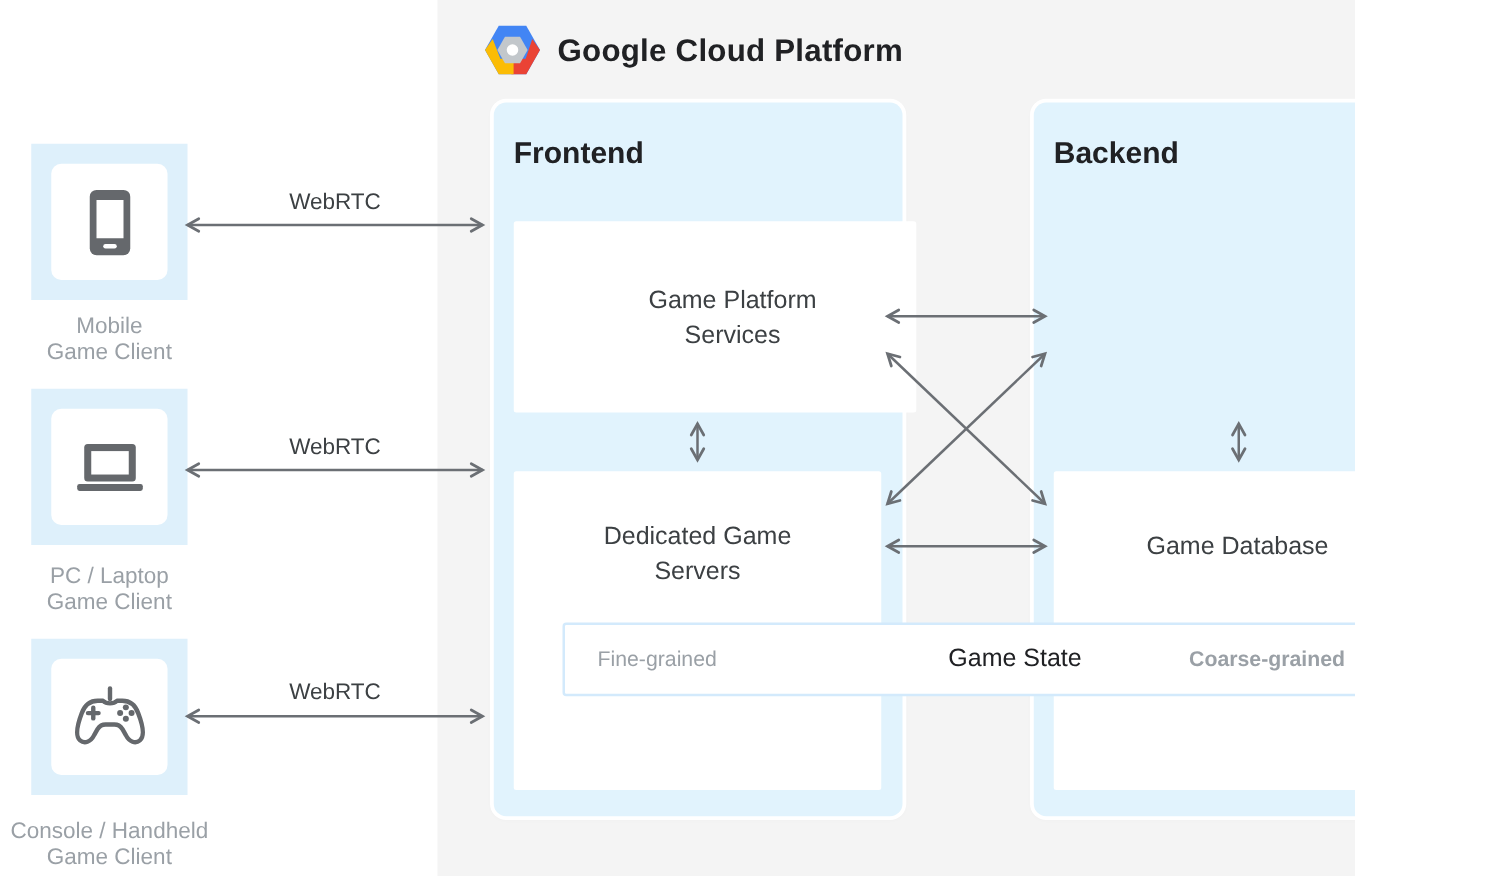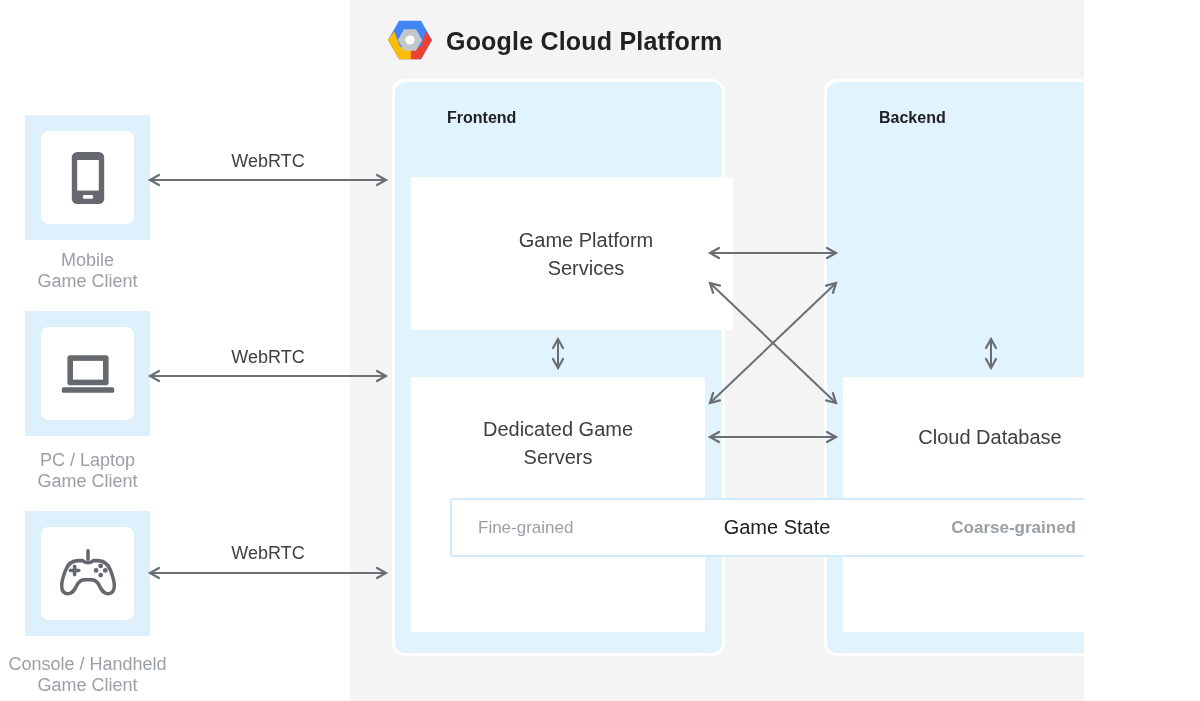--- a/index.html
+++ b/index.html
@@ -10,40 +10,40 @@
 
   
   .gcp-logo{position:absolute;left:388px;top:20px;width:44px;height:40px;}
   .gcp-title{position:absolute;left:446px;top:27px;font-size:25px;font-weight:600;color:#202124;letter-spacing:.2px;}
 
   
   .panel{position:absolute;top:82px;height:571px;background:#e1f3fd;border-radius:10px;
          box-shadow:0 0 0 3px #ffffff,0 1px 5px rgba(0,0,0,.05);}
   .panel-frontend{left:395px;width:327px;}
   .panel-backend{left:827px;width:328px;}
-  .panel-title{position:absolute;left:16px;top:27px;font-size:16px;font-weight:600;color:#202124;margin-left:36px;}
+  .panel-title{position:absolute;left:16px;top:27px;font-size:24px;font-weight:600;color:#202124;}
 
   
   .node{position:absolute;background:#ffffff;border-radius:2px;color:#3c4043;font-size:20px;
         line-height:28px;text-align:center;z-index:2;}
   .node.center{display:flex;align-items:center;justify-content:center;}
   .node-gps{left:411px;top:177px;width:294px;height:153px;padding-left:28px;}
   .node-analytics{left:843px;top:177px;width:294px;height:153px;}
   .node-dgs{left:411px;top:377px;width:294px;height:255px;padding-top:38px;box-sizing:border-box;}
   .node-gdb{left:843px;top:377px;width:294px;height:255px;padding-top:46px;box-sizing:border-box;}
 
   .ml{white-space:pre-line;}
 
   
   .game-state-bar{position:absolute;left:450px;top:498px;width:654px;height:59px;background:#ffffff;
                   border:2px solid #d3eafc;border-radius:3px;box-sizing:border-box;z-index:5;}
   .gs-left{position:absolute;left:26px;top:0;height:100%;display:flex;align-items:center;
            font-size:17px;color:#9aa0a6;}
   .gs-center{position:absolute;left:0;width:100%;top:0;height:100%;display:flex;align-items:center;
-             justify-content:center;font-size:20px;color:#202124;}
+             justify-content:center;font-size:20px;color:#202124;padding-left:35px;}
   .gs-right{position:absolute;right:26px;top:0;height:100%;display:flex;align-items:center;
             font-size:17px;color:#9aa0a6;font-weight:bold;}
 
   
   .client-square{position:absolute;left:25px;width:125px;height:125px;background:#def0fb;}
   .client-inner{position:absolute;left:16px;top:16px;width:93px;height:93px;background:#ffffff;
                 border-radius:8px;display:flex;align-items:center;justify-content:center;}
   .client-label{position:absolute;left:-25px;width:225px;text-align:center;font-size:18px;
                 line-height:21px;color:#9aa0a6;white-space:pre-line;}
   .sq-1{top:115px;} .sq-2{top:311px;} .sq-3{top:511px;}
@@ -81,21 +81,21 @@
 
   <div class="node center node-gps">
     <span class="ml">Game Platform
 Services</span>
   </div>
   <div class="node node-dgs">
     <span class="ml">Dedicated Game
 Servers</span>
   </div>
   <div class="node node-gdb">
-    <span class="ml">Cloud Database</span>
+    <span class="ml">Game Database</span>
   </div>
 
   <div class="game-state-bar">
     <div class="gs-left">Fine-grained</div>
     <div class="gs-center">Game State</div>
     <div class="gs-right">Coarse-grained</div>
   </div>
 
   <div class="client-square sq-1">
     <div class="client-inner">

